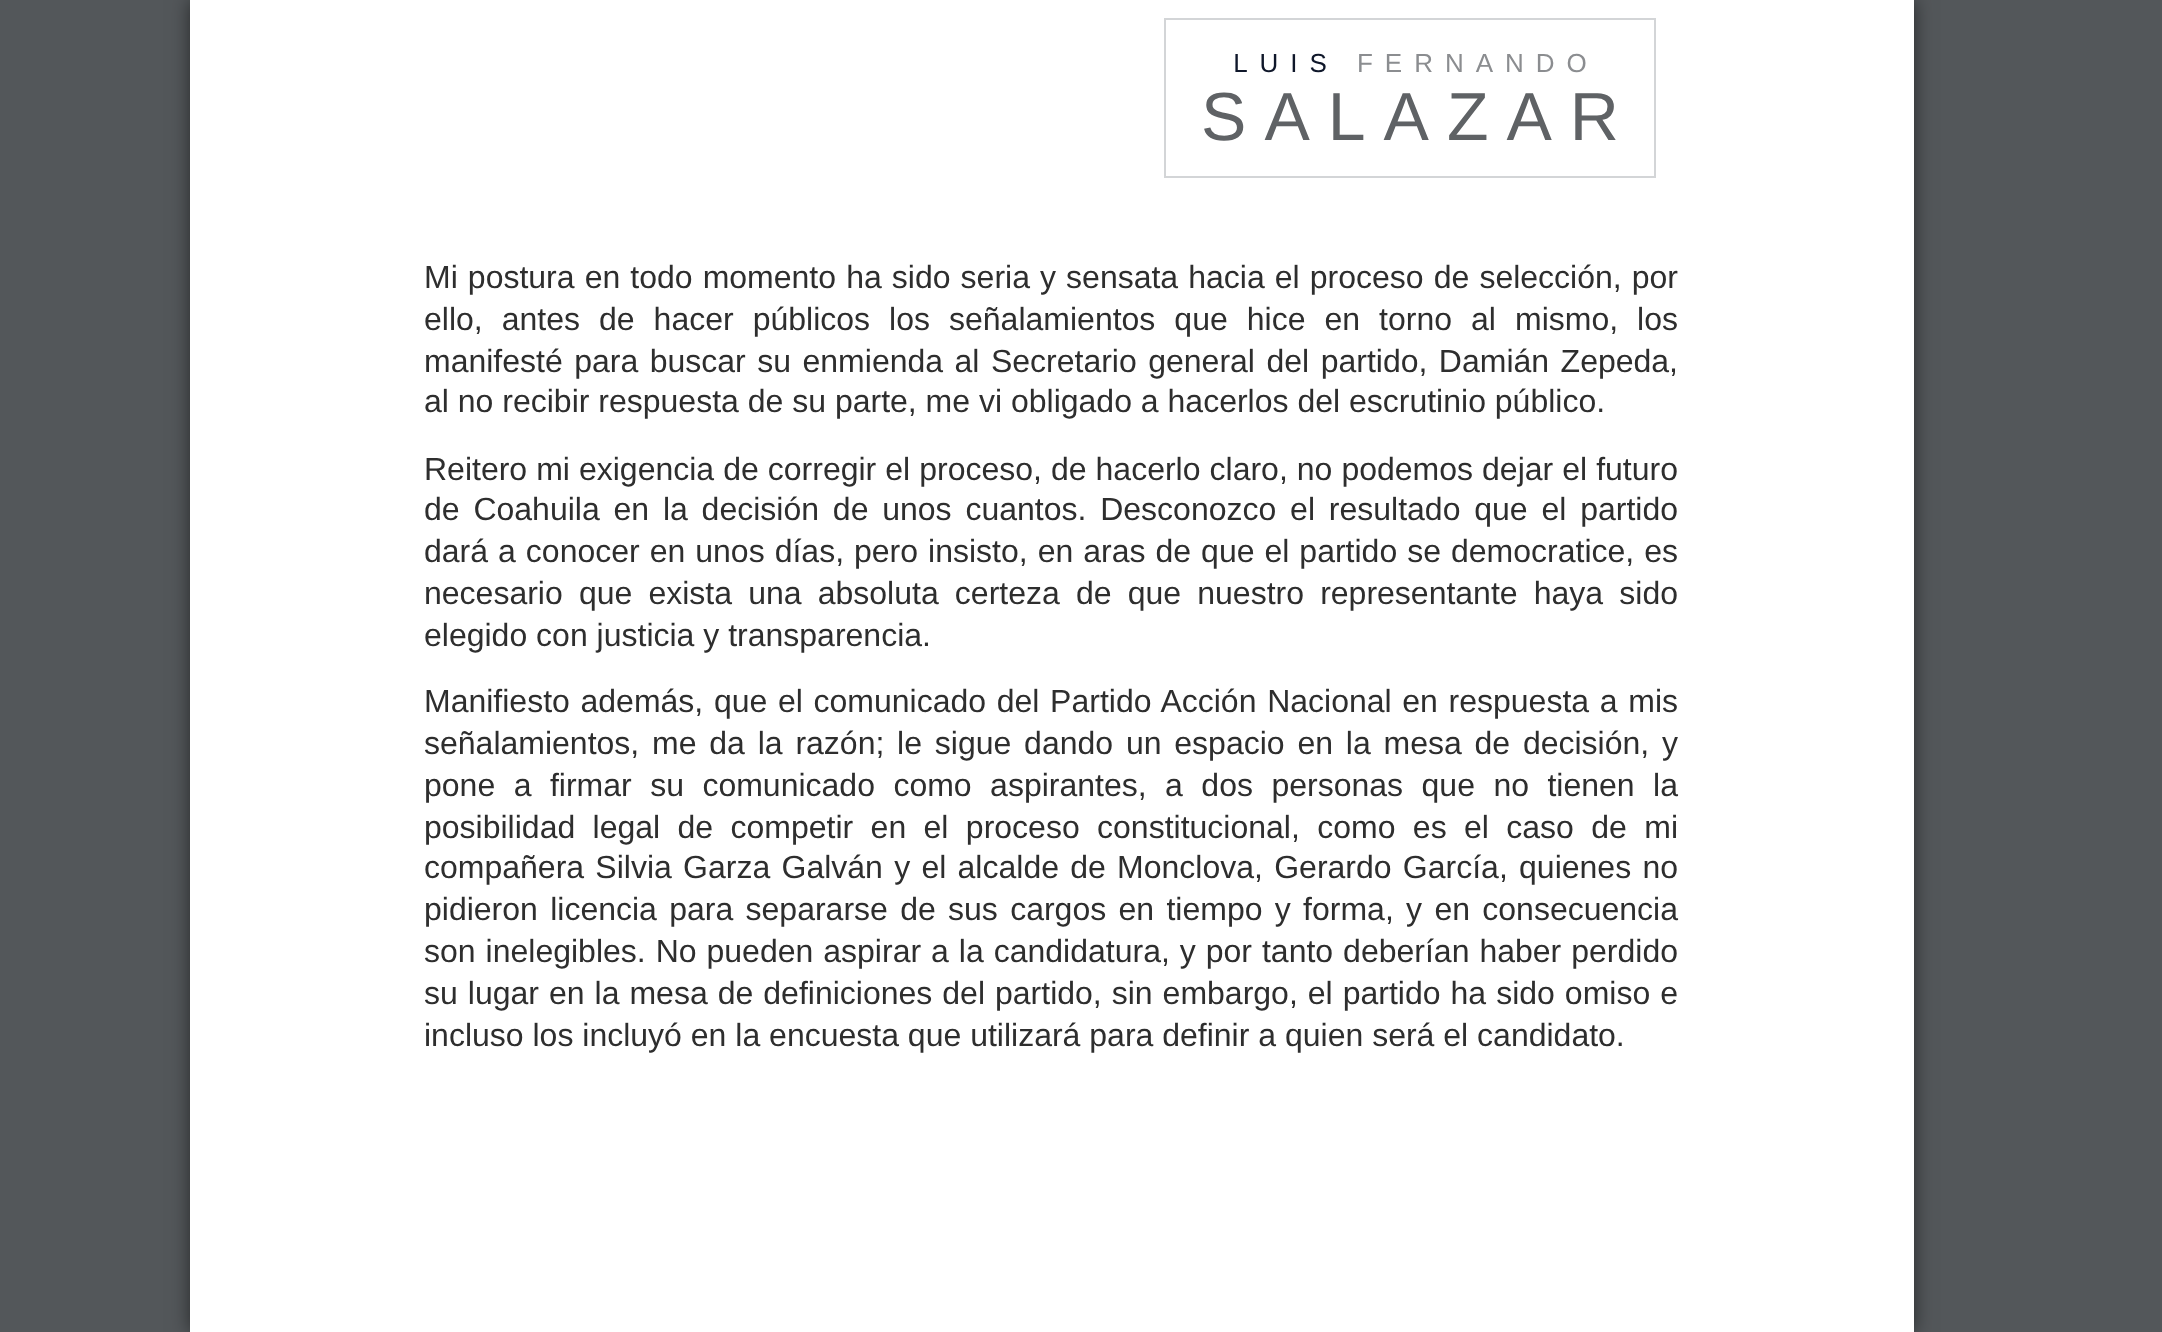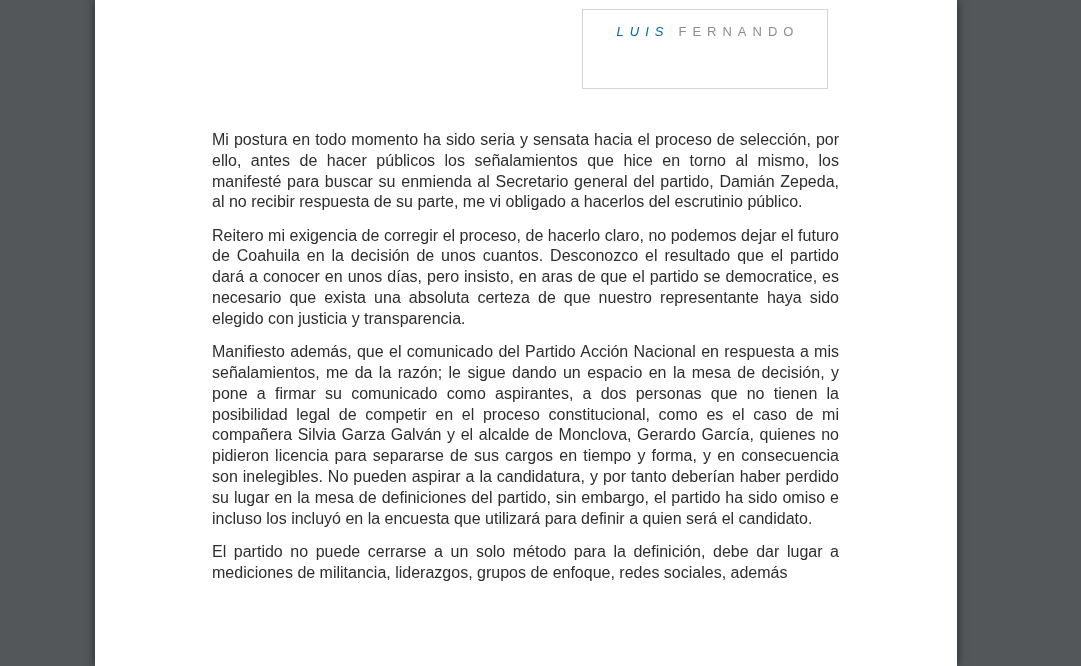--- a/index.html
+++ b/index.html
@@ -38,23 +38,22 @@
   }
   .logo-line1 {
     margin-top: 14px;
     font-size: 13px;
     letter-spacing: 6px;
     padding-left: 6px;
     white-space: nowrap;
     color: #8b8d90;
   }
   .logo-first {
-    color: #0369a1;
+    color: #0f172a;
     margin-right: 9px;
-    font-style: italic;
   }
   .logo-line2 {
     margin-top: 1px;
     font-size: 34px;
     font-weight: 300;
     letter-spacing: 9px;
     padding-left: 9px;
     white-space: nowrap;
     color: #5f6265;
   }
@@ -79,23 +78,23 @@
 </head>
 <body>
 
 <div class="viewer">
   <div class="page">
 
     <div class="logo-box">
       <div class="logo-line1">
         <span class="logo-first">LUIS</span><span>FERNANDO</span>
       </div>
+      <div class="logo-line2">SALAZAR</div>
     </div>
 
     <div class="textblock">
       <p class="para">Mi postura en todo momento ha sido seria y sensata hacia el proceso de selección, por ello, antes de hacer públicos los señalamientos que hice en torno al mismo, los manifesté para buscar su enmienda al Secretario general del partido, Damián Zepeda, al no recibir respuesta de su parte, me vi obligado a hacerlos del escrutinio público.</p>
       <p class="para">Reitero mi exigencia de corregir el proceso, de hacerlo claro, no podemos dejar el futuro de Coahuila en la decisión de unos cuantos. Desconozco el resultado que el partido dará a conocer en unos días, pero insisto, en aras de que el partido se democratice, es necesario que exista una absoluta certeza de que nuestro representante haya sido elegido con justicia y transparencia.</p>
       <p class="para">Manifiesto además, que el comunicado del Partido Acción Nacional en respuesta a mis señalamientos, me da la razón; le sigue dando un espacio en la mesa de decisión, y pone a firmar su comunicado como aspirantes, a dos personas que no tienen la posibilidad legal de competir en el proceso constitucional, como es el caso de mi compañera Silvia Garza Galván y el alcalde de Monclova, Gerardo García, quienes no pidieron licencia para separarse de sus cargos en tiempo y forma, y en consecuencia son inelegibles. No pueden aspirar a la candidatura, y por tanto deberían haber perdido su lugar en la mesa de definiciones del partido, sin embargo, el partido ha sido omiso e incluso los incluyó en la encuesta que utilizará para definir a quien será el candidato.</p>
-      <p class="para">El partido no puede cerrarse a un solo método para la definición, debe dar lugar a mediciones de militancia, liderazgos, grupos de enfoque, redes sociales, además</p>
     </div>
 
   </div>
 </div>
 
 </body></html>

